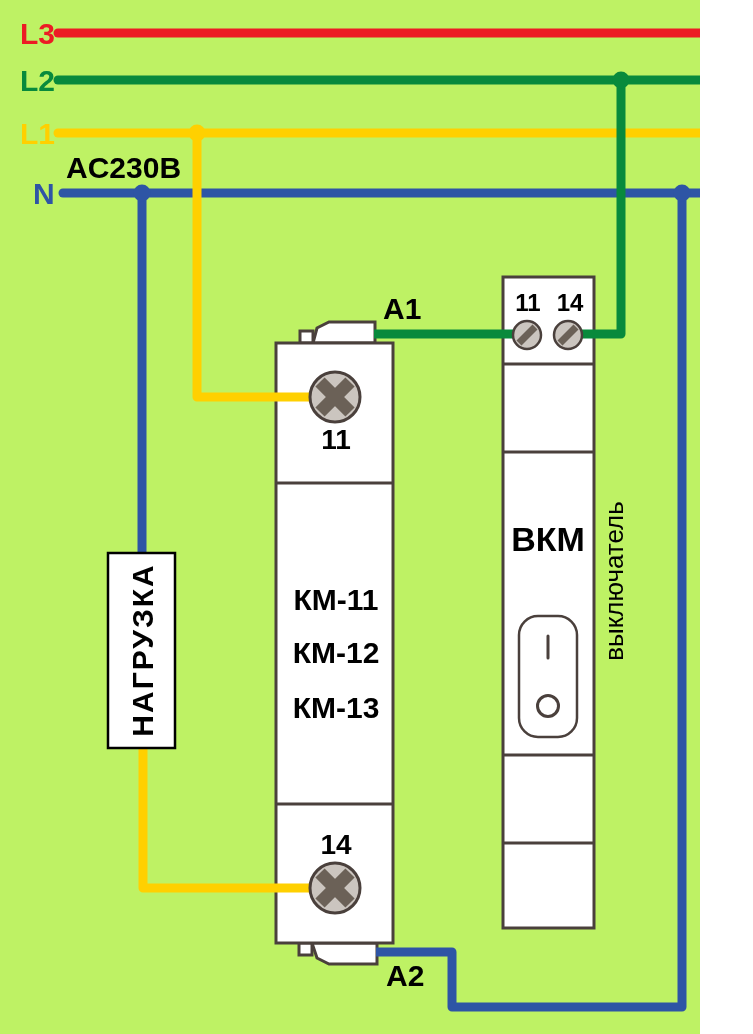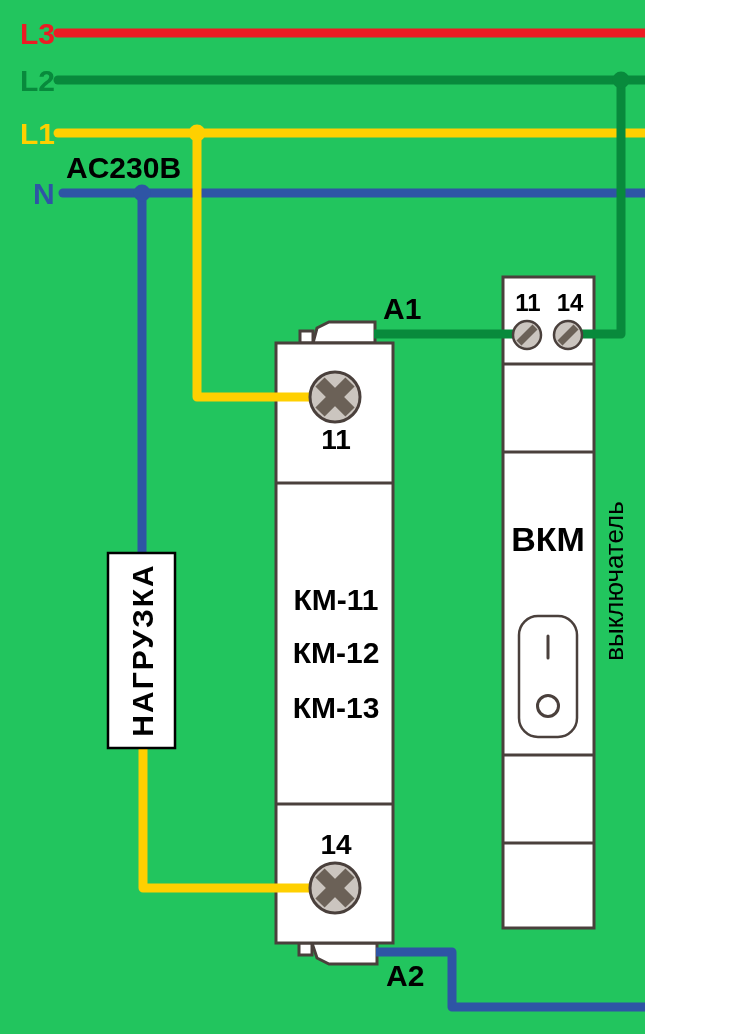--- a/index.html
+++ b/index.html
@@ -1,16 +1,16 @@
 <!DOCTYPE html>
 <html style="--phase-red: #EC1C24; --phase-green: #088A3C; --phase-yellow: #FFD000; --neutral-blue: #2E55A5; --outline: #4A403C; --screw-fill: #CBC5BF; --screw-cross: #6B6157;"><head>
 <meta charset="utf-8">
 <style>
   html,body{margin:0;padding:0;background:#ffffff;}
-  .stage{position:relative;width:645px;height:1034px;background:#22c55e;overflow:hidden;}
+  .stage{position:relative;width:700px;height:1034px;background:#bef264;overflow:hidden;}
   svg{display:block;font-family:"Liberation Sans",sans-serif;}
   text{font-family:"Liberation Sans",sans-serif;}
 
   
   .rail{fill:none;stroke-width:9;stroke-linecap:round;}
   .wire{fill:none;stroke-width:9;stroke-linecap:butt;stroke-linejoin:round;}
   .s-red{stroke:var(--phase-red,#EC1C24);}
   .s-green{stroke:var(--phase-green,#088A3C);}
   .s-yellow{stroke:var(--phase-yellow,#FFD000);}
   .s-blue{stroke:var(--neutral-blue,#2E55A5);}

